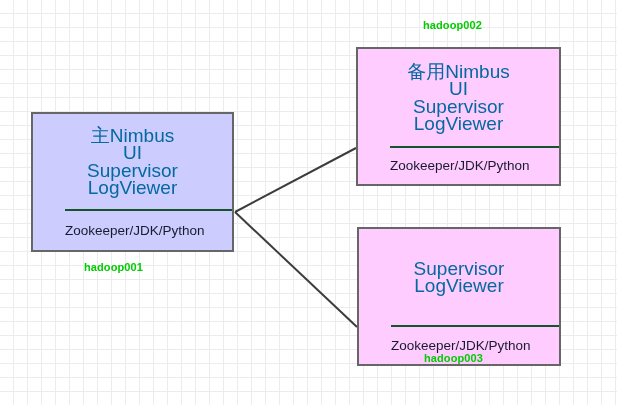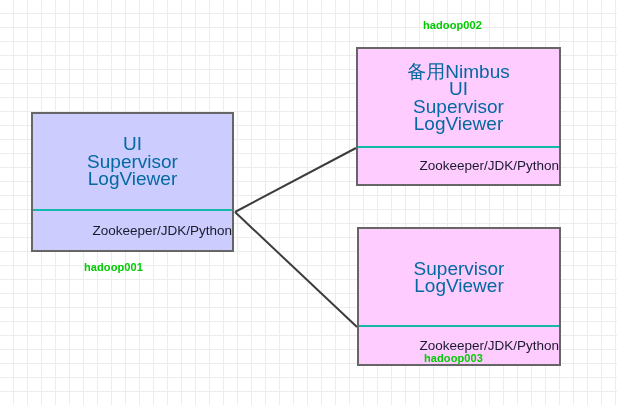--- a/index.html
+++ b/index.html
@@ -53,25 +53,26 @@
     padding: 2px 6px;
     box-sizing: border-box;
   }
   .node-services .svc-line {
     font-size: 19px;
     line-height: 17.5px;
     color: #0369a1;
     white-space: nowrap;
   }
   .node-base {
-    border-top: 2px solid #14b8a6;
+    border-top: 2px solid #14532d;
     display: flex;
     align-items: center;
-    justify-content: flex-end;
+    justify-content: flex-start;
     box-sizing: border-box;
+    margin-left: 32px;
   }
   .node-base span {
     font-size: 13.5px;
     line-height: 17.5px;
     color: #1a1a2e;
     white-space: nowrap;
   }
 
   .node-lavender { background-color: #ccccff; }
   .node-pink     { background-color: #ffccff; }
@@ -104,20 +105,21 @@
 
 <div id="canvas">
 
   <svg class="connector-layer" viewBox="0 0 617 405" width="617" height="405">
     <line x1="235" y1="212" x2="356" y2="148" stroke="#3c3c3c" stroke-width="2"></line>
     <line x1="235" y1="212" x2="357" y2="327" stroke="#3c3c3c" stroke-width="2"></line>
   </svg>
 
   <div class="node node-lavender" id="node-hadoop001">
     <div class="node-services">
+      <div class="svc-line">主Nimbus</div>
       <div class="svc-line">UI</div>
       <div class="svc-line">Supervisor</div>
       <div class="svc-line">LogViewer</div>
     </div>
     <div class="node-base">
       <span>Zookeeper/JDK/Python</span>
     </div>
   </div>
 
   <div class="node node-pink" id="node-hadoop002">

